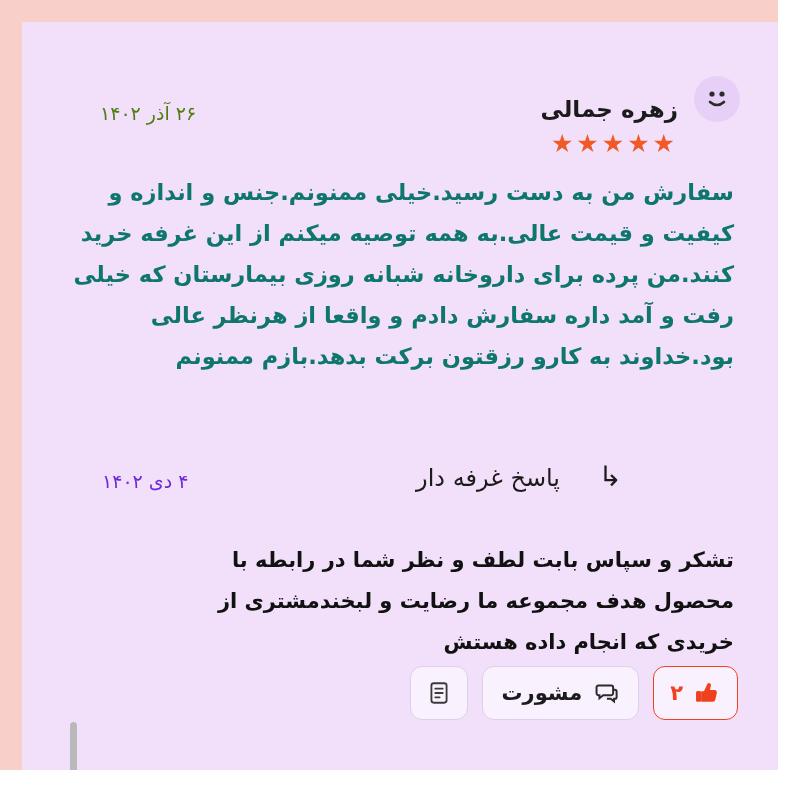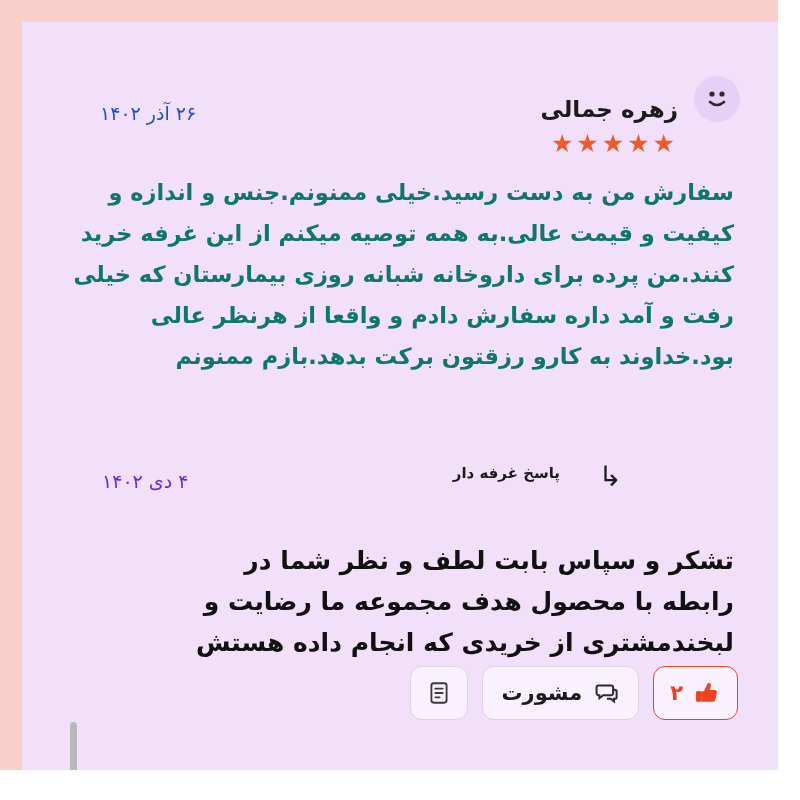--- a/index.html
+++ b/index.html
@@ -91,21 +91,21 @@
     font-size: 25px;
     letter-spacing: 3px;
     color: #f05a28;
     line-height: 28px;
   }
   .review-date {
     position: absolute;
     left: 40px;
     top: 32px;
     font-size: 19px;
-    color: #1d4ed8;
+    color: #4d7c0f;
     white-space: nowrap;
   }
 
   
   .review-body {
     position: absolute;
     top: 150px;
     right: 44px;
     left: 44px;
     font-size: 22.5px;
@@ -120,22 +120,22 @@
     position: absolute;
     top: 440px;
     right: 38px;
     left: 38px;
     height: 44px;
   }
   .reply-label {
     position: absolute;
     right: 180px;
     top: 2px;
-    font-size: 15px;
-    font-weight: bold;
+    font-size: 24px;
+    font-weight: normal;
     color: #1b1b1b;
     white-space: nowrap;
   }
   .reply-arrow {
     position: absolute;
     right: 118px;
     top: 0px;
     font-size: 28px;
     color: #1b1b1b;
     line-height: 30px;
@@ -146,21 +146,21 @@
     top: 8px;
     font-size: 19px;
     color: #6d28d9;
     white-space: nowrap;
   }
   .reply-body {
     position: absolute;
     top: 518px;
     right: 44px;
     left: 150px;
-    font-size: 25px;
+    font-size: 21px;
     line-height: 41px;
     font-weight: bold;
     color: #111111;
     text-align: right;
   }
 
   
   .action-bar {
     position: absolute;
     bottom: 58px;

